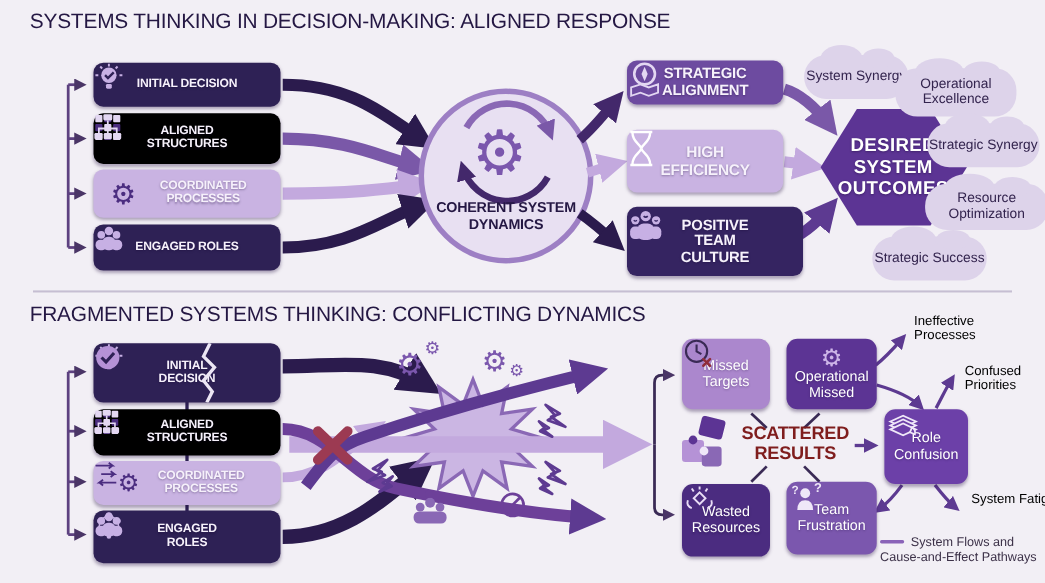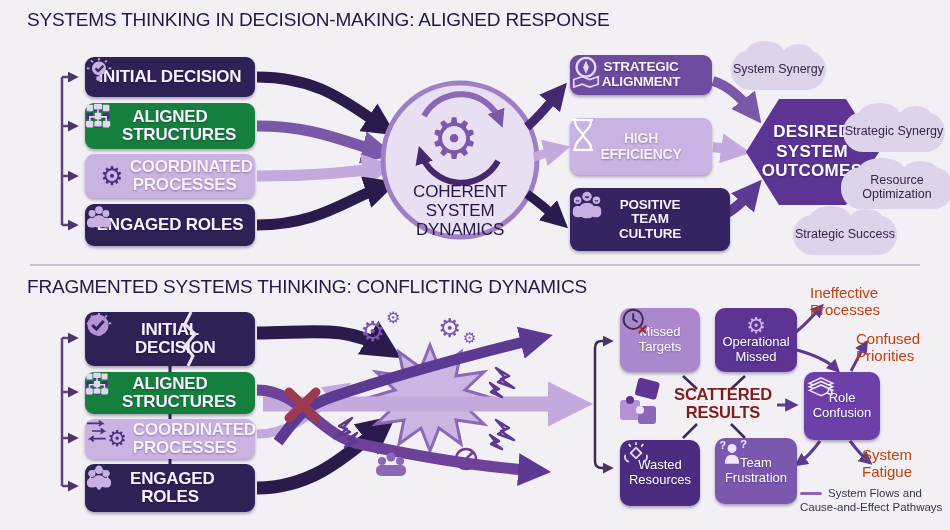--- a/index.html
+++ b/index.html
@@ -2,44 +2,44 @@
 <html><head>
 <meta charset="utf-8">
 <style>
   html,body{margin:0;padding:0;}
   #stage{position:relative;width:950px;height:530px;background:#f2eff5;overflow:hidden;
          font-family:"Liberation Sans","DejaVu Sans",sans-serif;}
   .abs{position:absolute;}
   .title{font-size:19px;font-weight:400;color:#241743;letter-spacing:-0.2px;white-space:nowrap;}
   .box{position:absolute;border-radius:9px;display:flex;align-items:center;justify-content:center;
        gap:6px;padding:3px 8px;box-sizing:border-box;box-shadow:0 2px 3px rgba(40,20,70,.35);}
-  .box .lbl{font-weight:700;text-align:center;line-height:1.08;letter-spacing:-0.2px;font-size:17px;
+  .box .lbl{font-weight:700;text-align:center;line-height:1.08;letter-spacing:-0.2px;font-size:11px;
             color:#f6f1fb;text-shadow:0 1px 2px rgba(20,5,45,.35);}
   .dark{background:#2e2155;}
   .dark2{background:#352461;}
-  .med{background:#15803d;}
+  .med{background:#000000;}
   .med2{background:#6d4ba0;}
   .light{background:#c9b3e2;}
   .rbox{position:absolute;border-radius:10px;display:flex;flex-direction:column;align-items:center;
         justify-content:center;padding:4px 4px;box-sizing:border-box;box-shadow:0 2px 3px rgba(40,20,70,.35);}
   .rbox .rlbl{font-size:13px;color:#fff;text-align:center;line-height:1.12;text-shadow:0 1px 2px rgba(20,5,45,.3);}
-  .hubtxt{position:absolute;width:140px;text-align:center;font-size:17px;font-weight:400;
+  .hubtxt{position:absolute;width:140px;text-align:center;font-size:13px;font-weight:700;
           color:#241743;line-height:1.12;letter-spacing:-0.2px;}
   .hextxt{position:absolute;width:104px;text-align:center;font-size:17px;font-weight:700;color:#fff;
           line-height:1.15;letter-spacing:0.3px;text-shadow:0 1px 2px rgba(20,5,45,.4);}
   .cloud{position:absolute;background:#ddd3ea;border-radius:20px;display:flex;align-items:center;
          justify-content:center;text-align:center;font-size:12.5px;color:#33244e;line-height:1.1;}
   .cloud::before{content:"";position:absolute;top:-9px;left:16%;width:40%;height:24px;background:#ddd3ea;border-radius:50%;}
   .cloud::after{content:"";position:absolute;top:-6px;right:14%;width:30%;height:18px;background:#ddd3ea;border-radius:50%;}
   .cloud span{position:relative;z-index:2;}
   .divider{position:absolute;left:30px;top:264px;width:890px;height:2px;background:#c6bed2;
            border-bottom:1px solid #ffffff;}
   .scatter{position:absolute;width:118px;text-align:center;font-size:16.5px;font-weight:700;
            color:#7f1d1d;line-height:1.1;letter-spacing:-0.2px;}
-  .eff{position:absolute;font-size:15px;color:#c2410c;line-height:1.12;}
+  .eff{position:absolute;font-size:12px;color:#000000;line-height:1.12;margin-left:21px;}
   .legend{position:absolute;font-size:11.5px;color:#3c3148;line-height:1.25;width:150px;}
   .legend .dash{display:inline-block;width:22px;height:3px;background:#8a63b8;border-radius:2px;
                 vertical-align:middle;margin-right:6px;}
   .gear{position:absolute;color:#7b57ad;line-height:1;z-index:3;pointer-events:none;}
   svg{position:absolute;left:0;top:0;}
   #flows{z-index:1;}
   .boxlayer{z-index:2;}
   .hubgear{position:absolute;z-index:2;color:#7b57ad;}
 </style>
 </head>
@@ -283,20 +283,23 @@
       <path d="M26.5,13 q1.5,1.5 3,0" stroke="#352461" stroke-width="1.2" fill="none"></path>
     </svg>
     <span class="lbl" style="font-size:13.5px;max-width:80px;">POSITIVE TEAM CULTURE</span>
   </div>
 
   <div class="hextxt boxlayer" style="left:760px;top:122px;">DESIRED SYSTEM OUTCOMES</div>
 
   <div class="cloud boxlayer" style="left:731px;top:50px;width:95px;height:40px;">
       <span>System Synergy</span>
     </div>
+  <div class="cloud boxlayer" style="left:814px;top:62px;width:110px;height:44px;">
+      <span>Operational Excellence</span>
+    </div>
   <div class="cloud boxlayer" style="left:843px;top:112px;width:102px;height:40px;">
       <span>Strategic Synergy</span>
     </div>
   <div class="cloud boxlayer" style="left:841px;top:167px;width:112px;height:42px;">
       <span>Resource Optimization</span>
     </div>
   <div class="cloud boxlayer" style="left:793px;top:215px;width:104px;height:40px;">
       <span>Strategic Success</span>
     </div>
 

